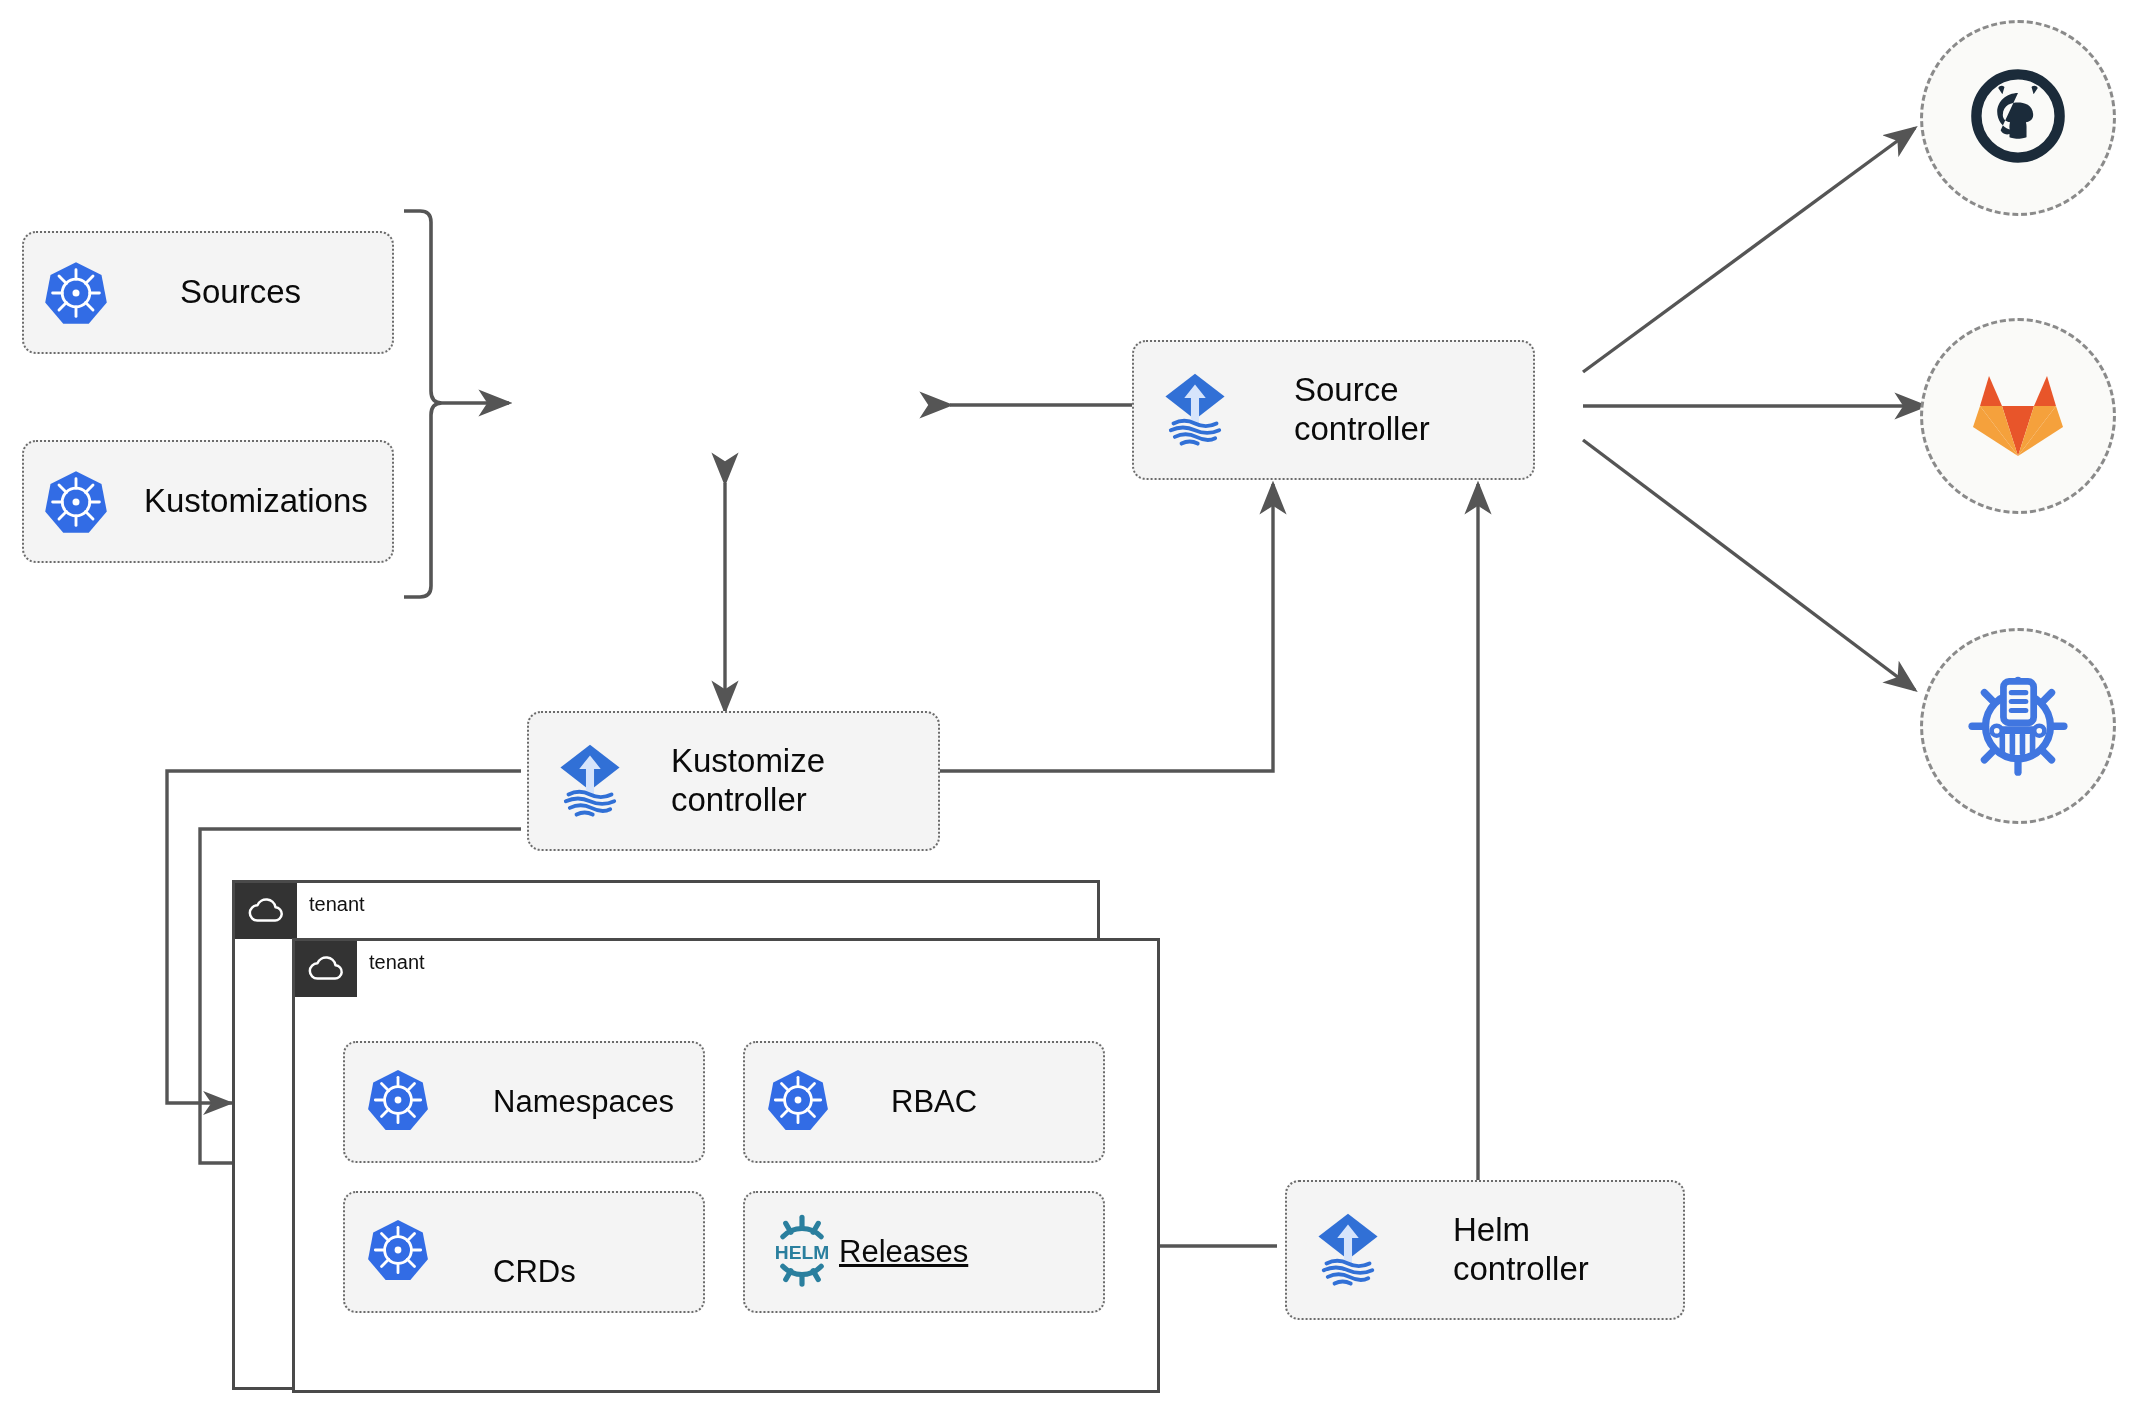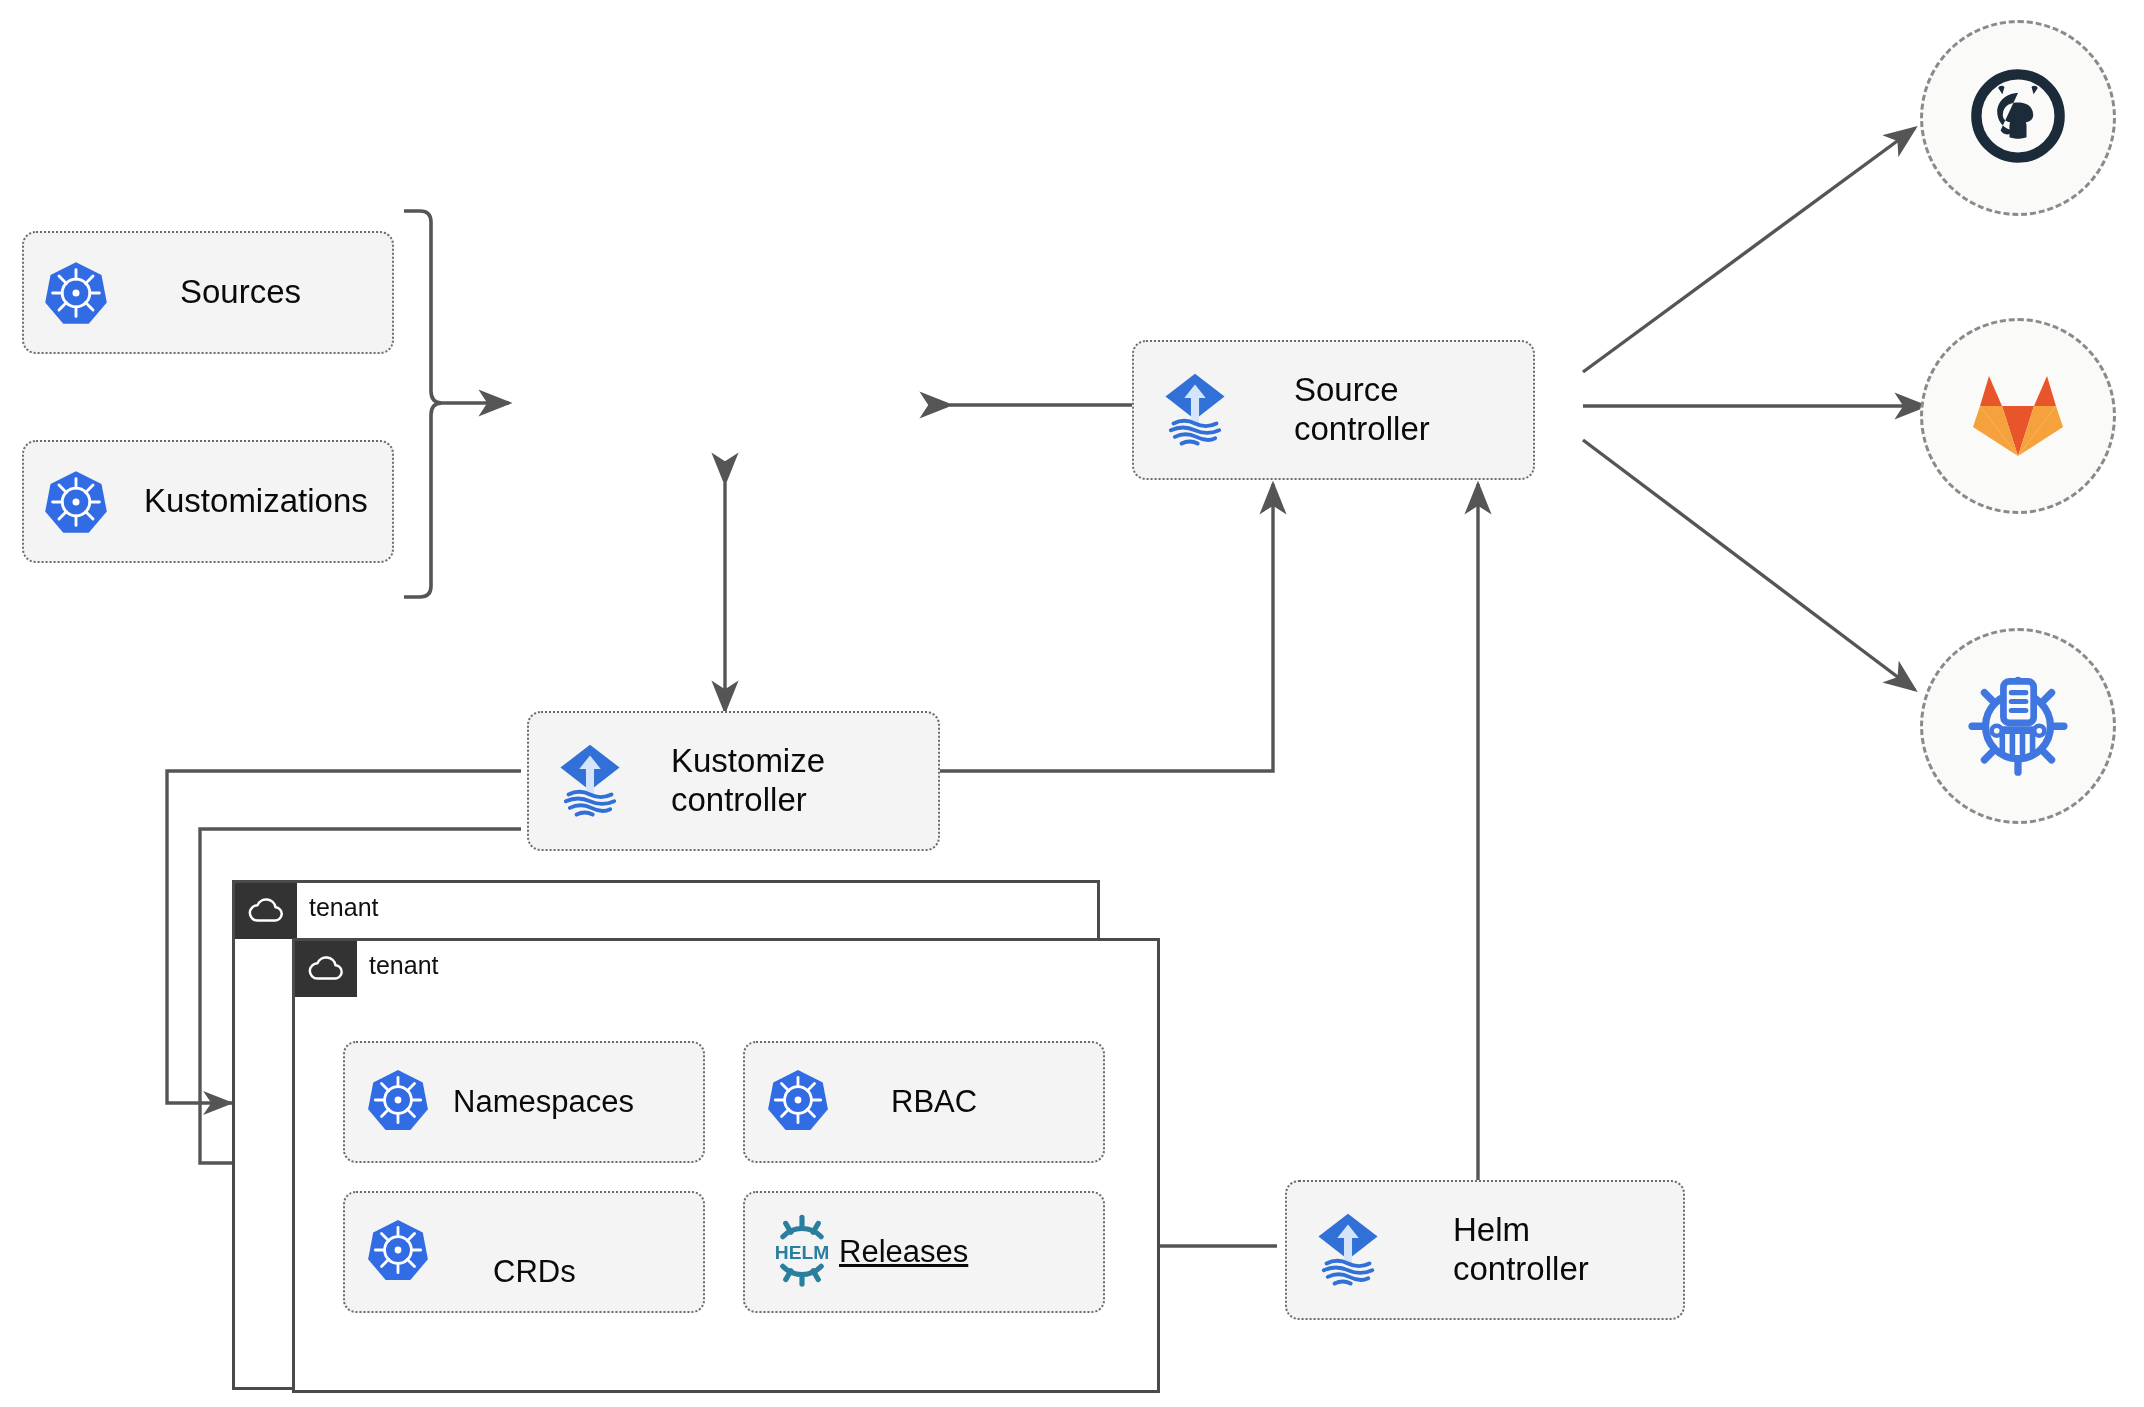--- a/index.html
+++ b/index.html
@@ -69,21 +69,21 @@
     width: 62px; height: 56px;
     background: #333333;
     display: flex;
     align-items: center;
     justify-content: center;
   }
   .tenant-title {
     position: absolute;
     left: 74px;
     top: 10px;
-    font-size: 25px;
+    font-size: 20px;
     color: #111;
   }
 
   
   .res {
     position: absolute;
     background: #f4f4f4;
     border: 2.5px dotted #6b6b6b;
     border-radius: 13px;
     display: flex;
@@ -301,21 +301,21 @@
   </div>
 
   <div class="tenant" style="left:292px; top:938px; width:868px; height:455px;">
     <div class="tenant-bar">
       <svg width="38" height="28" viewBox="0 0 40 28">
         <path d="M11 24 a8 8 0 0 1 0 -16 a10 10 0 0 1 19 2 a7 7 0 0 1 -1 14 z" fill="none" stroke="#ffffff" stroke-width="2.6" stroke-linejoin="round"></path>
       </svg>
     </div>
     <div class="tenant-title">tenant</div>
 
-    <div class="res" style="left:48px; top:100px; width:362px; height:122px;">
+    <div class="res" style="left:48px; top:100px; width:362px; height:122px;gap:40px;">
       <span class="ico">
         <svg width="66" height="66" viewBox="0 0 64 64">
           <path d="M32 3 L56 15 L61 41 L44 61 L20 61 L3 41 L8 15 Z" fill="#326ce5"></path>
           <g fill="none" stroke="#ffffff" stroke-width="2.7" stroke-linecap="round">
             <circle cx="32" cy="32" r="13"></circle>
             <circle cx="32" cy="32" r="3.3" fill="#ffffff" stroke="none"></circle>
             <path d="M32 19 L32 10"></path>
               <path d="M32 45 L32 54"></path>
             <path d="M19 32 L10 32"></path>
               <path d="M45 32 L54 32"></path>

